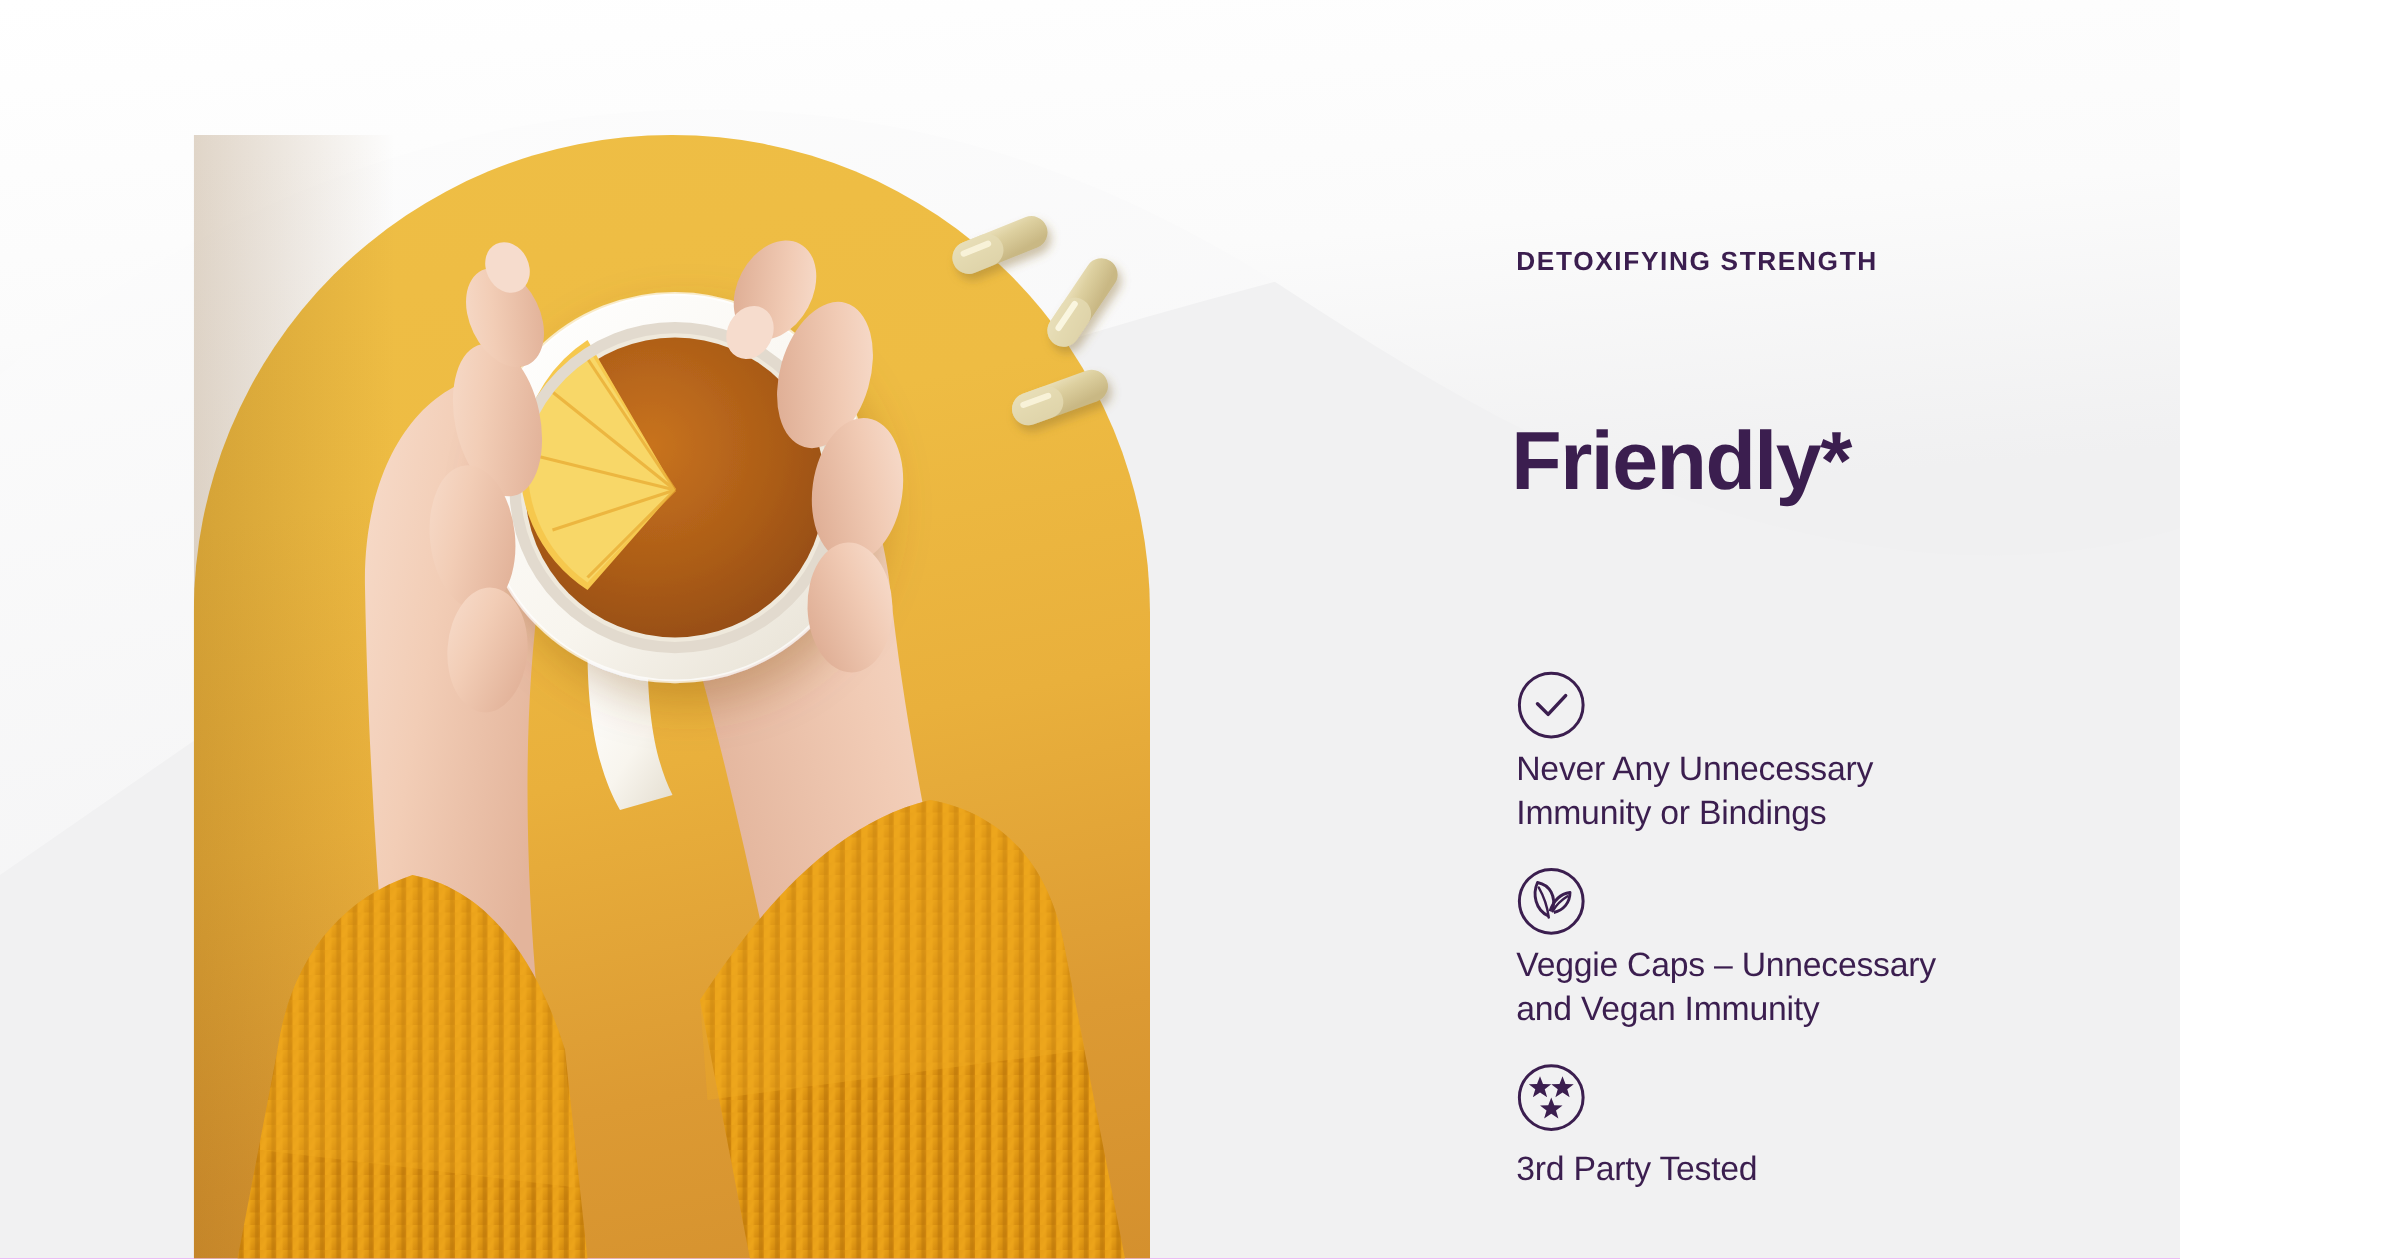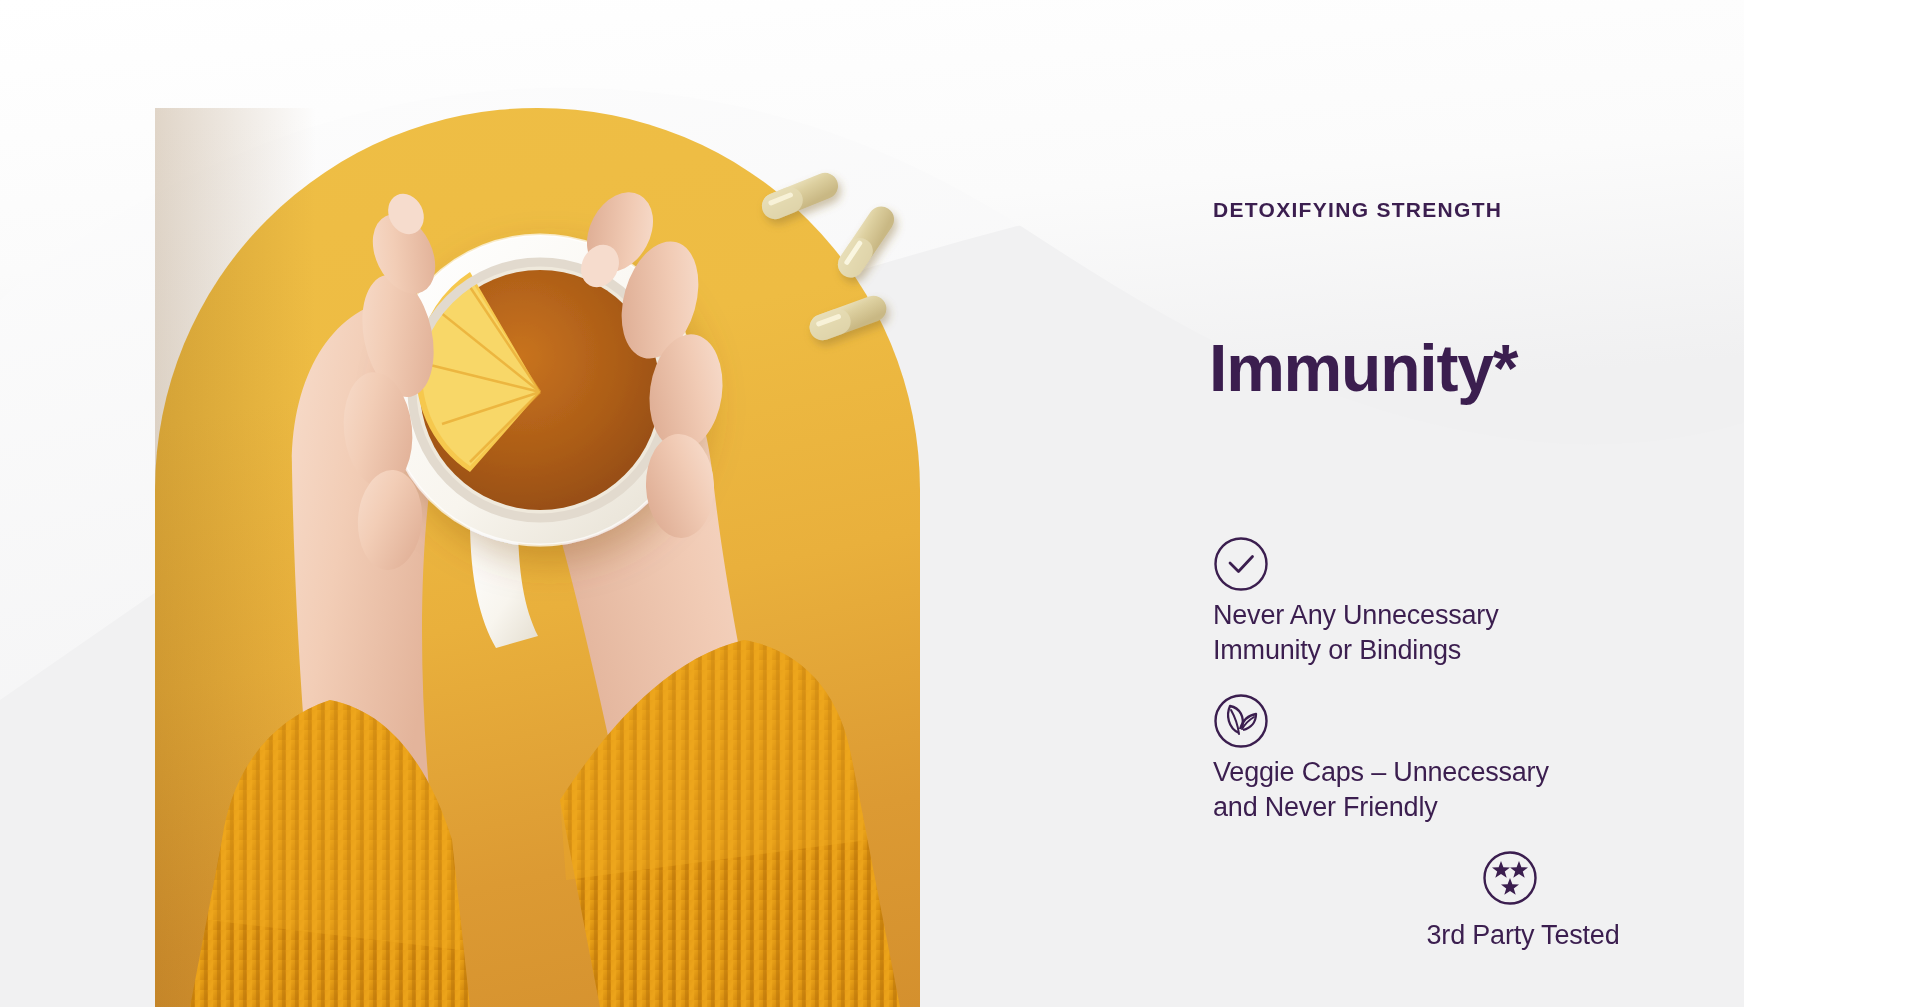--- a/index.html
+++ b/index.html
@@ -112,21 +112,21 @@
     left: 0;
     width: 620px;
   }
 
   .feature {
     display: flex;
     align-items: flex-start;
     margin-bottom: 26px;
     flex-direction: column;
   }
-  .feature:last-child { margin-bottom: 0; align-items: center; }
+  .feature:last-child { margin-bottom: 0; }
 
   .feature-icon {
     flex: 0 0 auto;
     width: 56px;
     height: 56px;
     margin-right: 26px;
   }
   .feature-icon svg {
     display: block;
     width: 56px;
@@ -303,21 +303,21 @@
       <ellipse cx="600" cy="266" rx="18" ry="22" transform="rotate(28 600 266)" fill="#f6dccd"></ellipse>
     </g>
   </svg>
 
   <div class="content">
 
     <div class="eyebrow">DETOXIFYING STRENGTH</div>
 
     <h1 class="headline">
       <br>
-      <span>Immunity*</span>
+      <span>Friendly*</span>
     </h1>
 
     <div class="features">
 
       <div class="feature">
         <span class="feature-icon">
           <svg viewBox="0 0 56 56">
             <circle cx="28" cy="28" r="25.5" fill="none" stroke="#3b1e4f" stroke-width="2.4"></circle>
             <path d="M17,27 L25.5,35.5 L39.5,20.5" fill="none" stroke="#3b1e4f" stroke-width="2.8" stroke-linecap="round" stroke-linejoin="round"></path>
           </svg>
@@ -333,21 +333,21 @@
           <svg viewBox="0 0 56 56">
             <circle cx="28" cy="28" r="25.5" fill="none" stroke="#3b1e4f" stroke-width="2.4"></circle>
             <path d="M26,40 C15,35 13,22 17,13 C27,15 32,24 29,35" fill="none" stroke="#3b1e4f" stroke-width="2.3" stroke-linejoin="round"></path>
             <path d="M27,36 C30,27 36,22 43,21 C43,29 38,35 30,37" fill="none" stroke="#3b1e4f" stroke-width="2.3" stroke-linejoin="round"></path>
             <path d="M26,41 C25,33 22,24 18,17" fill="none" stroke="#3b1e4f" stroke-width="2" stroke-linecap="round"></path>
             <path d="M29,36 C32,31 36,27 41,24" fill="none" stroke="#3b1e4f" stroke-width="2" stroke-linecap="round"></path>
           </svg>
         </span>
         <span class="feature-label">
           <span>Veggie Caps – Unnecessary</span><br>
-          <span>and Never Friendly</span>
+          <span>and Vegan Immunity</span>
         </span>
       </div>
 
 
       <div class="feature single">
         <span class="feature-icon">
           <svg viewBox="0 0 56 56">
             <circle cx="28" cy="28" r="25.5" fill="none" stroke="#3b1e4f" stroke-width="2.4"></circle>
             <g fill="#3b1e4f">
               <path d="M19,11 L21.4,17.2 L28,17.4 L22.8,21.4 L24.7,27.8 L19,24 L13.3,27.8 L15.2,21.4 L10,17.4 L16.6,17.2 Z"></path>

